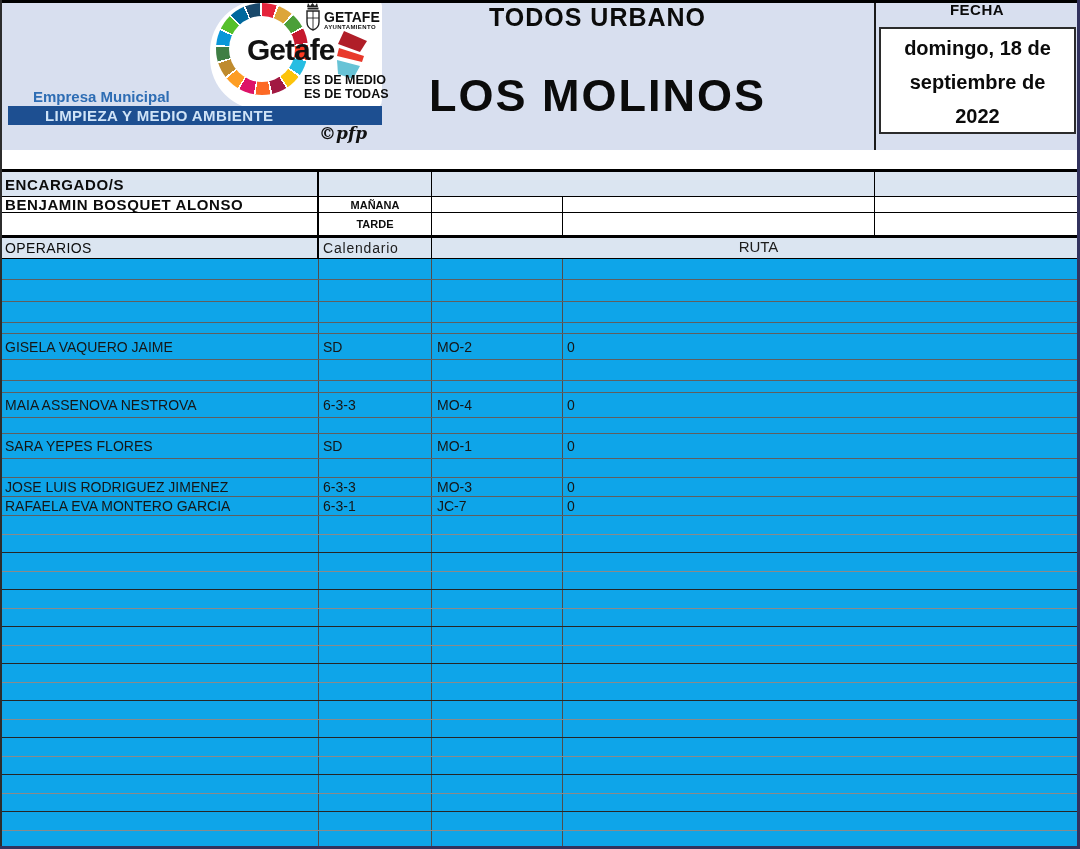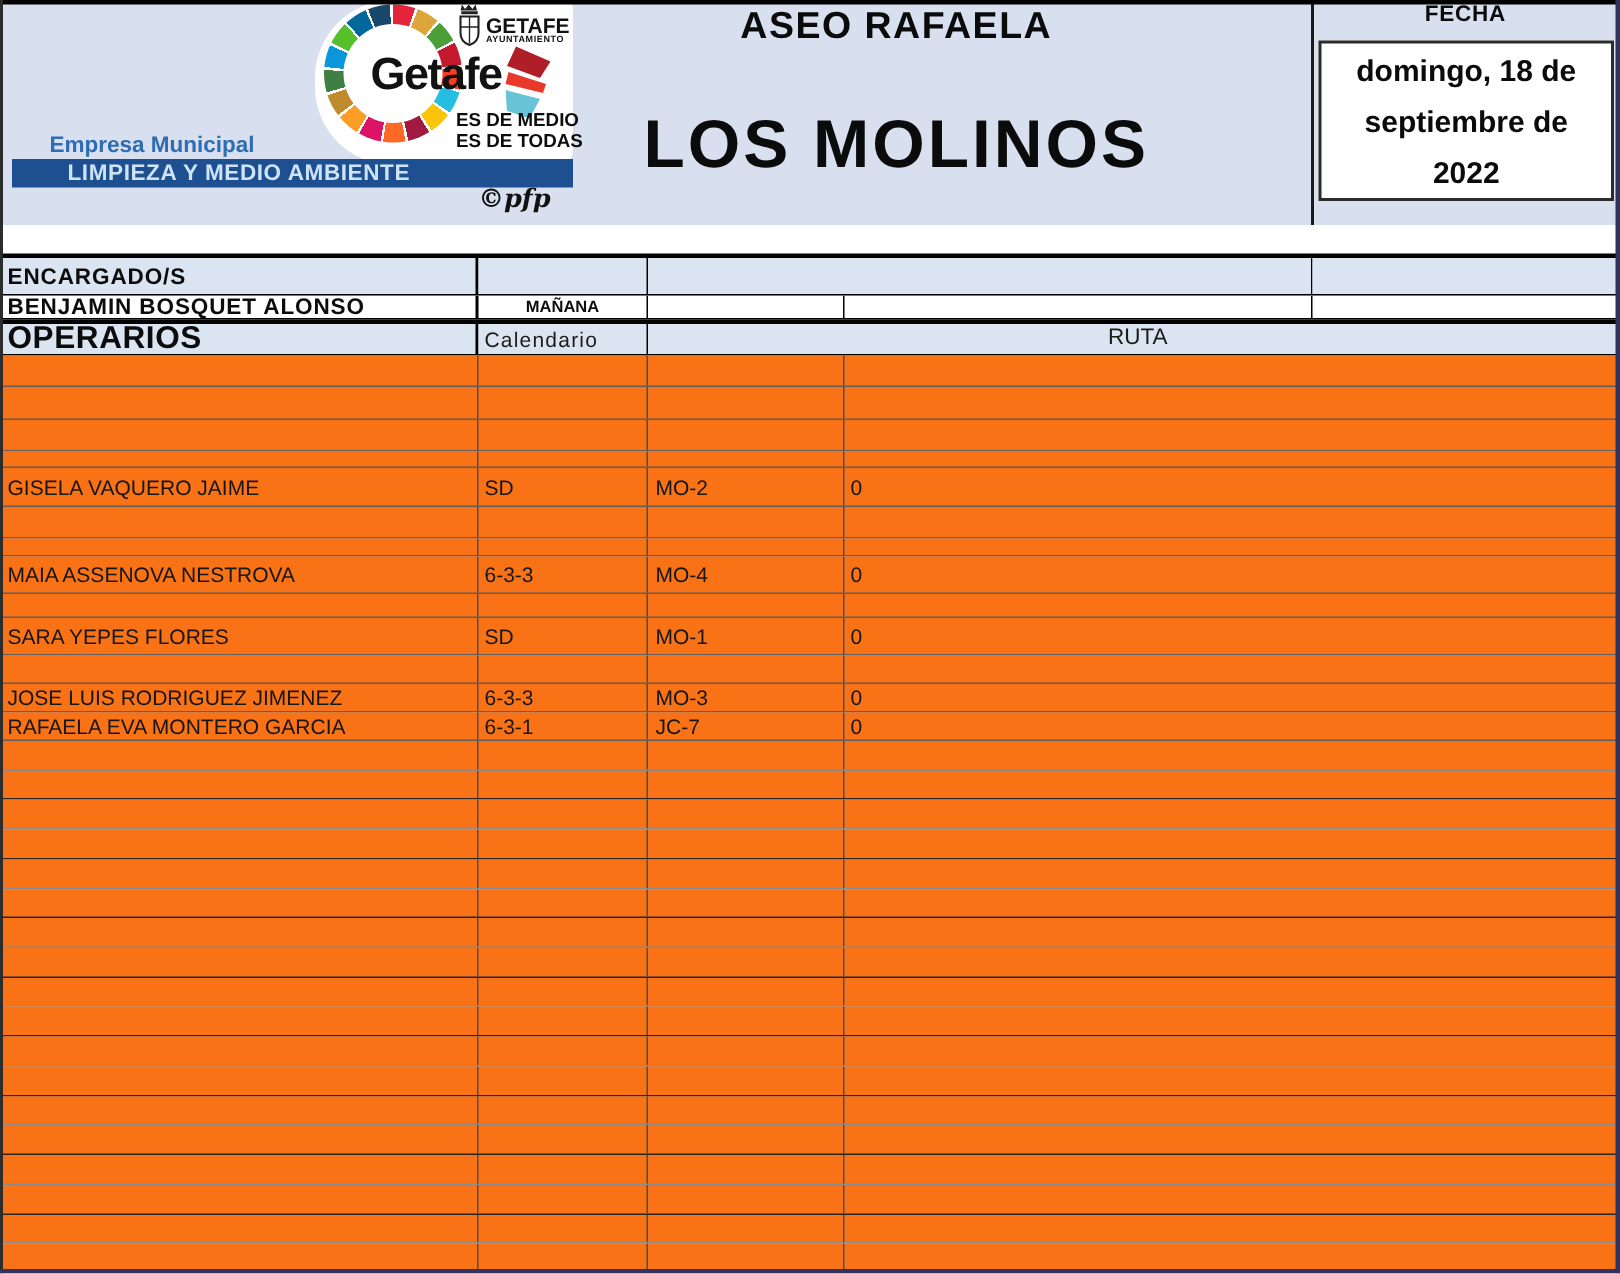--- a/index.html
+++ b/index.html
@@ -76,26 +76,26 @@
   .c-name  { width:319px; border-right:2px solid #000; padding:0 0 0 5px; display:flex; align-items:center; }
   .c-cal   { width:113px; border-right:1px solid #000; display:flex; align-items:center; }
   .c-ruta  { width:131px; border-right:1px solid #000; display:flex; align-items:center; }
   .c-mid   { width:312px; border-right:1px solid #000; }
   .c-end   { flex:1;text-align:center; }
   .c-calwide { width:443px; border-right:1px solid #000; }
 
   .enc-title { font-size:15px; font-weight:bold; letter-spacing:0.6px; color:#0c0c0c; }
   .enc-name-text { font-size:15px; font-weight:bold; letter-spacing:0.6px; color:#0c0c0c; }
   .shift { width:100%; text-align:center; font-size:11px; font-weight:bold; color:#0c0c0c; }
-  .oper-title { font-size:21px; font-weight:bold; letter-spacing:0.4px; color:#0c0c0c;text-align:center; }
+  .oper-title { font-size:14px; font-weight:normal; letter-spacing:0.4px; color:#0c0c0c;text-align:center; }
   .colhdr { font-size:14px; color:#1c1c1c; letter-spacing:0.8px; padding-left:4px; }
   .colhdr2 { font-size:15px; color:#1c1c1c; padding-left:5px; }
 
   #rows-host { flex:1; display:flex; flex-direction:column; }
-  .drow { display:flex; flex:0 0 auto; border-bottom:1px solid #5f5f5f; background:#f97316; }
+  .drow { display:flex; flex:0 0 auto; border-bottom:1px solid #5f5f5f; background:#0ea5e9; }
   .drow.filler { flex:1 1 0; }
   .drow.filler:nth-child(odd)  { border-bottom-color:#262626; }
   .drow.filler:nth-child(even) { border-bottom-color:#8a8a8a; }
   .d1 { width:319px; border-right:1px solid #4e4e4e; padding-left:5px; }
   .d2 { width:113px; border-right:1px solid #4e4e4e; padding-left:4px; }
   .d3 { width:131px; border-right:1px solid #4e4e4e; padding-left:5px; }
   .d4 { flex:1; padding-left:4px; }
   .drow .cell { display:flex; align-items:center; font-size:14px; color:#161616; }
 
   
@@ -138,21 +138,21 @@
     <div class="slogan">
       <div>ES DE MEDIO</div>
       <div>ES DE TODAS</div>
     </div>
 
     <div class="empresa">Empresa Municipal</div>
     <div class="blue-bar">LIMPIEZA Y MEDIO AMBIENTE</div>
     <div class="pfp">©pfp</div>
 
     <div class="title-block">
-      <div class="service">ASEO RAFAELA</div>
+      <div class="service">TODOS URBANO</div>
       <div class="zone">LOS MOLINOS</div>
     </div>
 
     <div class="fecha-vline"></div>
     <div class="fecha-label">FECHA</div>
     <div class="fecha-box">domingo, 18 de septiembre de 2022</div>
   </div>
 
   <div id="grid">
 
@@ -169,20 +169,29 @@
         <div class="cell c-name">
           <span class="enc-name-text">BENJAMIN BOSQUET ALONSO</span>
         </div>
         <div class="cell c-cal">
           <span class="shift">MAÑANA</span>
         </div>
         <div class="cell c-ruta"></div>
         <div class="cell c-mid"></div>
         <div class="cell c-end"></div>
       </div>
+      <div class="row enc-row2">
+        <div class="cell c-name"></div>
+        <div class="cell c-cal">
+          <span class="shift">TARDE</span>
+        </div>
+        <div class="cell c-ruta"></div>
+        <div class="cell c-mid"></div>
+        <div class="cell c-end"></div>
+      </div>
     </div>
 
     <div class="row oper-head">
       <div class="cell c-name hl">
         <span class="oper-title">OPERARIOS</span>
       </div>
       <div class="cell c-cal hl">
         <span class="colhdr">Calendario</span>
       </div>
       <div class="cell c-end hl">

